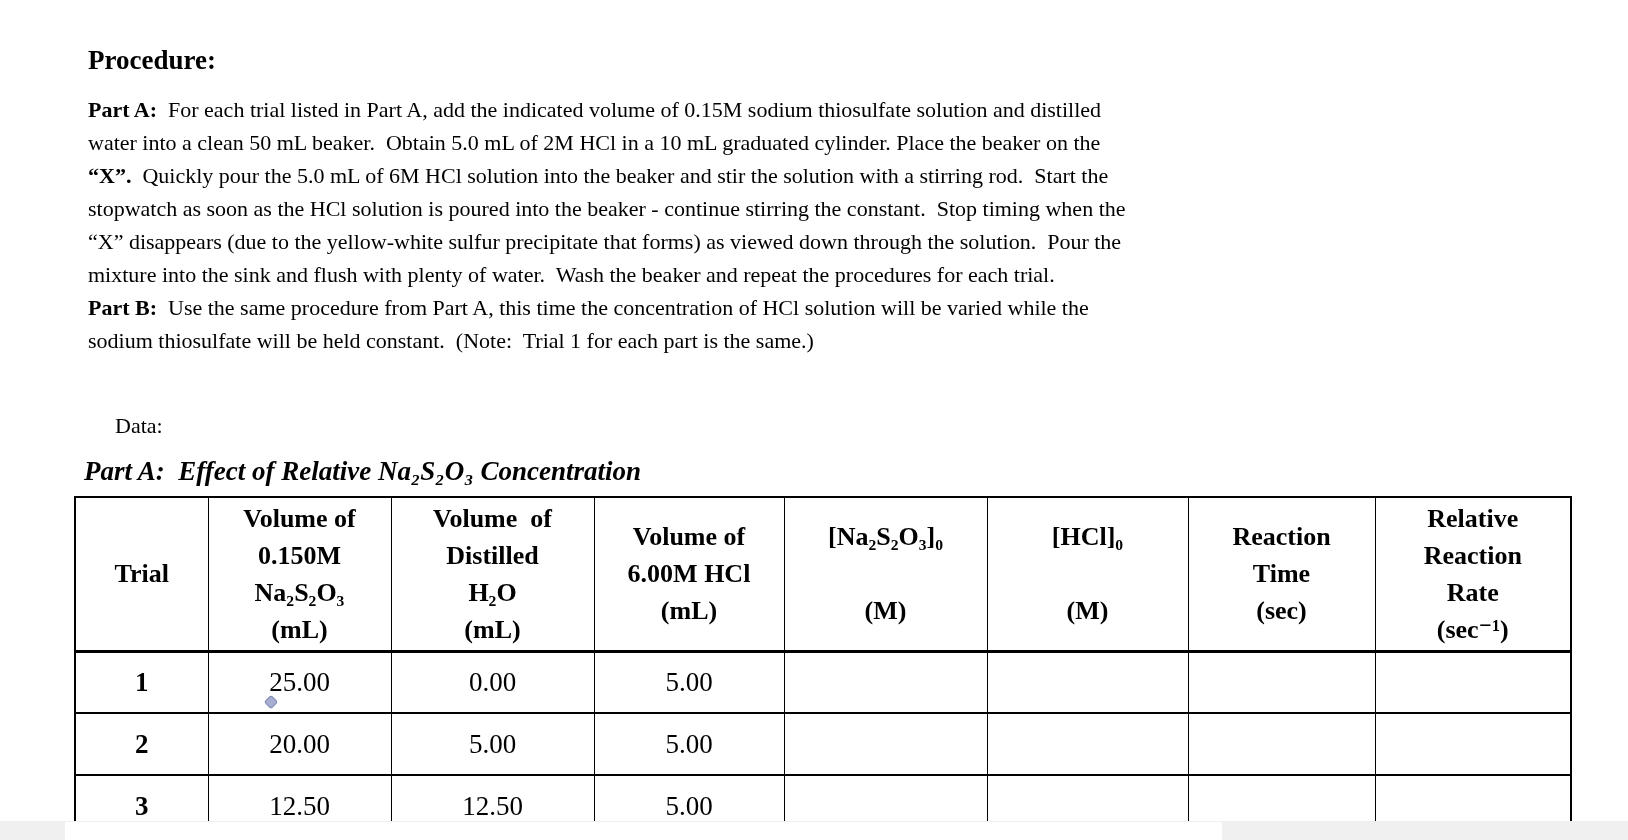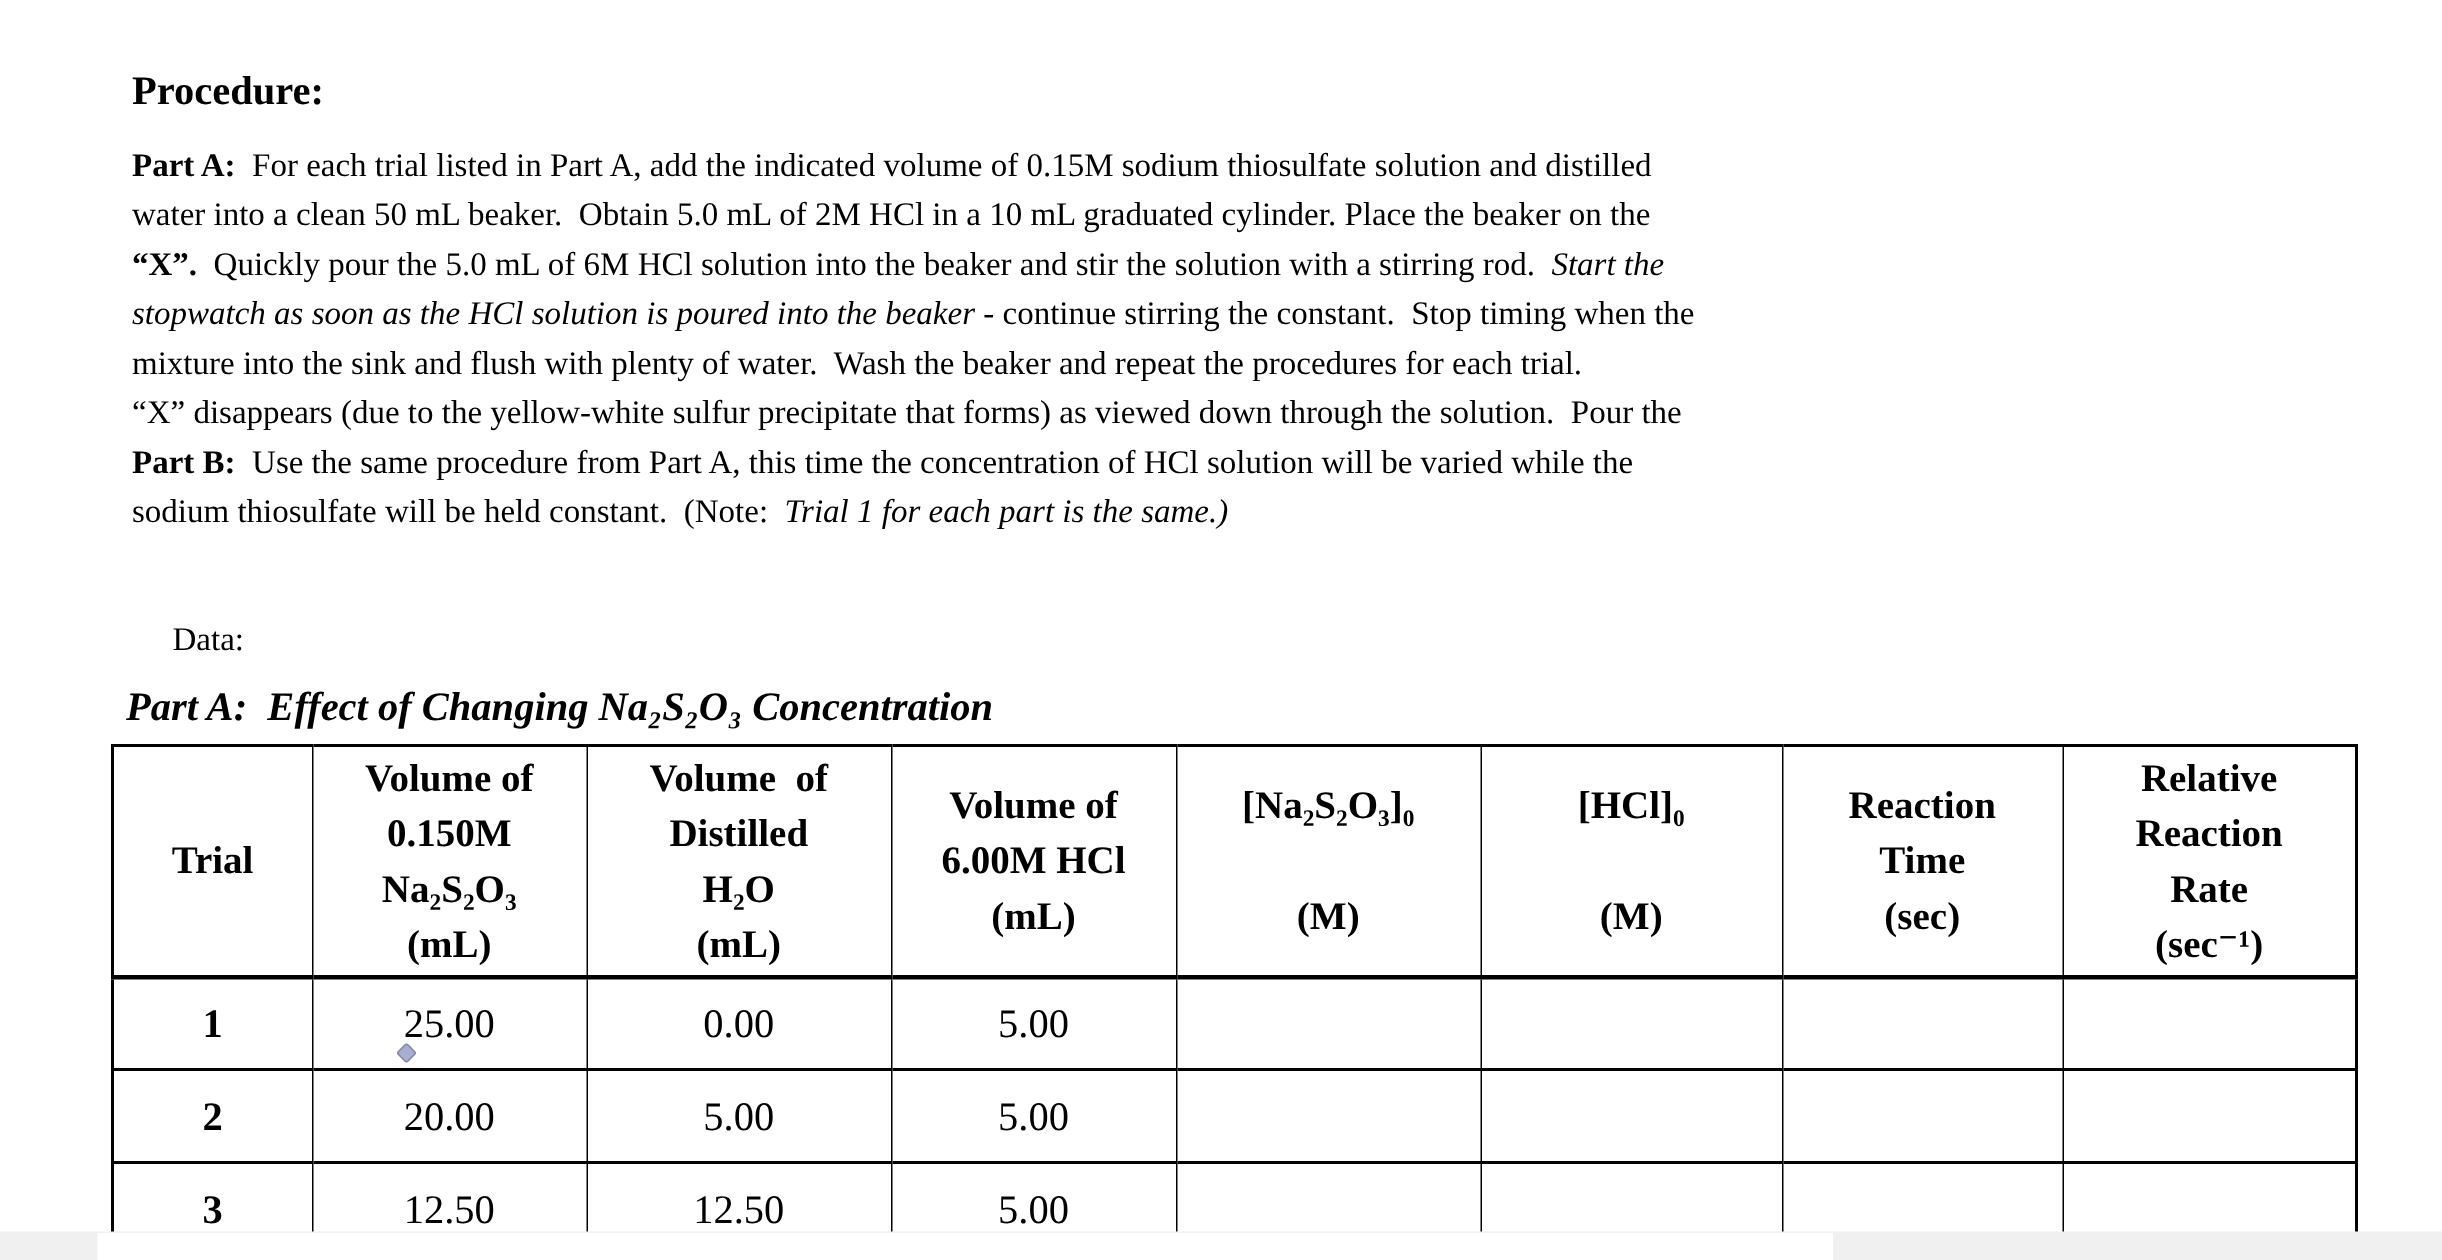--- a/index.html
+++ b/index.html
@@ -3,21 +3,21 @@
 <meta charset="utf-8">
 <style>
   html,body{margin:0;padding:0;}
   body{
     width:1628px;height:840px;position:relative;overflow:hidden;
     background:#ffffff;color:#000;
     font-family:"Liberation Serif","DejaVu Serif",serif;
   }
   .pline{white-space:pre;font-size:22px;line-height:33px;height:33px;}
   .b{font-weight:bold;}
-  .i{font-style:italic;}
+  .i{}
 
   
   #top-sliver{position:absolute;top:0;left:0;width:1628px;height:15px;overflow:hidden;}
   #top-sliver .pline{margin-top:-13px;margin-left:84px;font-size:25px;}
 
   #procedure-heading{position:absolute;left:88px;top:45px;font-size:27px;font-weight:bold;text-align:center;}
   #procedure-paragraph{position:absolute;left:88px;top:93px;}
 
   #data-heading{position:absolute;left:88px;top:413px;font-size:22px;font-weight:normal;margin-left:27px;}
   #table-title{position:absolute;left:84px;top:456px;font-size:27px;font-weight:bold;font-style:italic;white-space:pre;}
@@ -62,29 +62,29 @@
   </div>
 </div>
 
 <div id="procedure-heading">Procedure:</div>
 
 <div id="procedure-paragraph">
   <div class="pline"><span class="b">Part A:</span><span>  For each trial listed in Part A, add the indicated volume of 0.15M sodium thiosulfate solution and distilled</span></div>
   <div class="pline"><span>water into a clean 50 mL beaker.  Obtain 5.0 mL of 2M HCl in a 10 mL graduated cylinder. Place the beaker on the</span></div>
   <div class="pline"><span class="b">“X”.</span><span>  Quickly pour the 5.0 mL of 6M HCl solution into the beaker and stir the solution with a stirring rod.  </span><span class="i">Start the</span></div>
   <div class="pline"><span class="i">stopwatch as soon as the HCl solution is poured into the beaker</span><span> - continue stirring the constant.  Stop timing when the</span></div>
+  <div class="pline"><span>“X” disappears (due to the yellow-white sulfur precipitate that forms) as viewed down through the solution.  Pour the</span></div>
   <div class="pline"><span>mixture into the sink and flush with plenty of water.  Wash the beaker and repeat the procedures for each trial.</span></div>
-  <div class="pline"><span>“X” disappears (due to the yellow-white sulfur precipitate that forms) as viewed down through the solution.  Pour the</span></div>
   <div class="pline"><span class="b">Part B:</span><span>  Use the same procedure from Part A, this time the concentration of HCl solution will be varied while the</span></div>
   <div class="pline"><span>sodium thiosulfate will be held constant.  (Note:  </span><span class="i">Trial 1 for each part is the same.)</span></div>
 </div>
 
 <div id="data-heading">Data:</div>
 
-<div id="table-title">Part A:  Effect of Changing Na₂S₂O₃ Concentration</div>
+<div id="table-title">Part A:  Effect of Relative Na₂S₂O₃ Concentration</div>
 
 <table id="data-table">
   <colgroup>
     <col style="width:133px">
       <col style="width:183px">
       <col style="width:203px">
       <col style="width:190px">
     <col style="width:203px">
       <col style="width:201px">
       <col style="width:187px">

